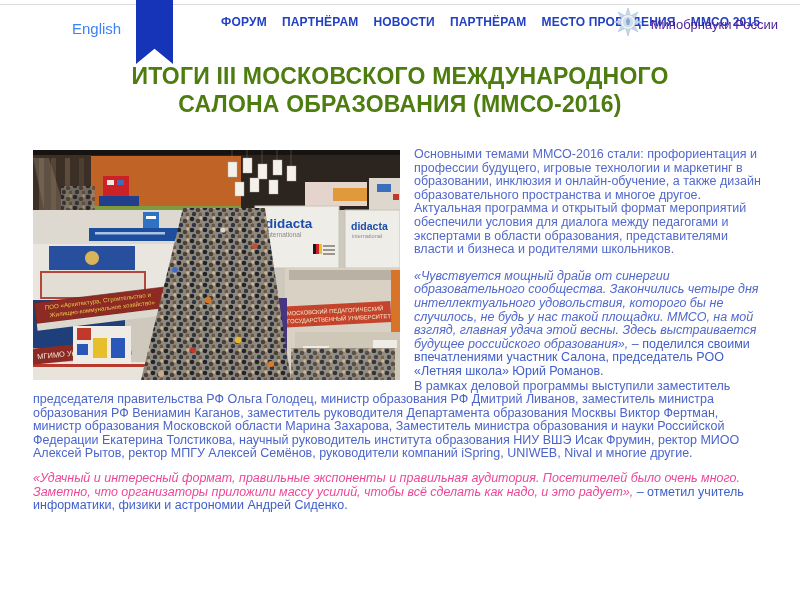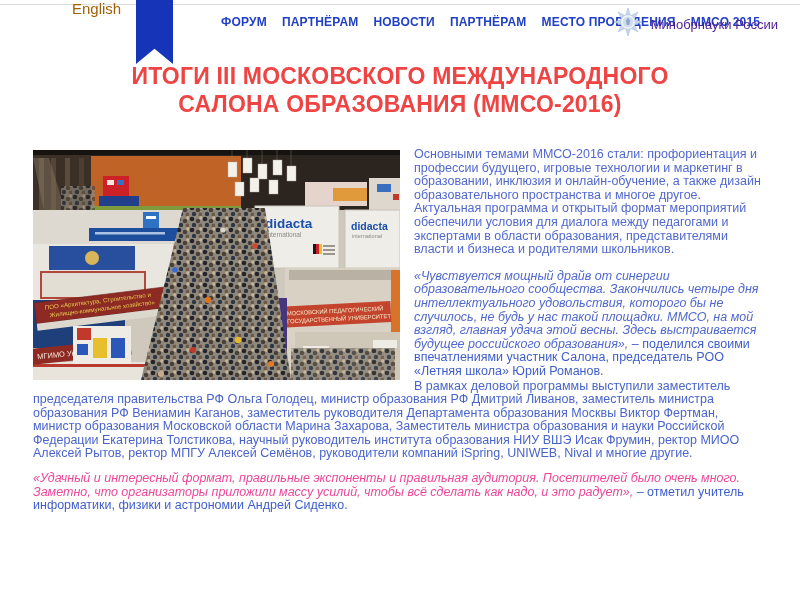--- a/index.html
+++ b/index.html
@@ -2,31 +2,31 @@
 <html><head>
 <meta charset="utf-8">
 <style>
   * { margin:0; padding:0; box-sizing:border-box; }
   html,body { width:800px; height:592px; background:#ffffff; overflow:hidden;
               font-family:"Liberation Sans", sans-serif; }
   .topline { position:absolute; left:0; top:4px; width:800px; height:1px; background:#dcdcdc; }
 
   
   .header { position:relative; height:48px; }
-  .lang { position:absolute; left:72px; top:0; font-size:15px; color:#a16207; cursor:pointer; }
+  .lang { position:absolute; left:72px; top:20px; font-size:15px; color:#3b82f6; cursor:pointer; }
   .bookmark { position:absolute; left:136px; top:0; width:37px; height:64px; background:#1634b8;
               clip-path:polygon(0 0,100% 0,100% 100%,50% 76%,0 100%); z-index:2; }
   .nav { position:absolute; left:221px; top:15px; display:flex; gap:15px; white-space:nowrap; }
   .nav span { font-size:12px; font-weight:bold; color:#2240c4; letter-spacing:.2px; cursor:pointer; }
   .logo { position:absolute; right:22px; top:7px; display:flex; align-items:center; gap:8px; cursor:pointer; }
   .logo-text { font-size:13px; color:#4c1d95; }
 
   
   h1 { margin:14px auto 0; max-width:620px; text-align:center; font-size:23px; line-height:28px;
-       font-weight:bold; color:#ef4444; letter-spacing:.2px; }
+       font-weight:bold; color:#4d7c0f; letter-spacing:.2px; }
 
   
   .article { margin:30px 31px 0 33px; color:#5168cd; font-size:12.5px; line-height:13.6px; }
   .photo { float:left; width:367px; height:230px; margin:2px 14px 10px 0; display:block; }
   .p-intro { font-weight:bold; color:#2a52c8; margin-bottom:11px; }
   .p-themes { margin-bottom:13px; color:#5168cd; }
   .p-quote i { font-style:italic; color:#5168cd; }
   .p-quote .attr { color:#3f5ecb; }
   .p-program { margin-top:1px; color:#4a64cb; }
   .p-quote2 { margin-top:11px; }

